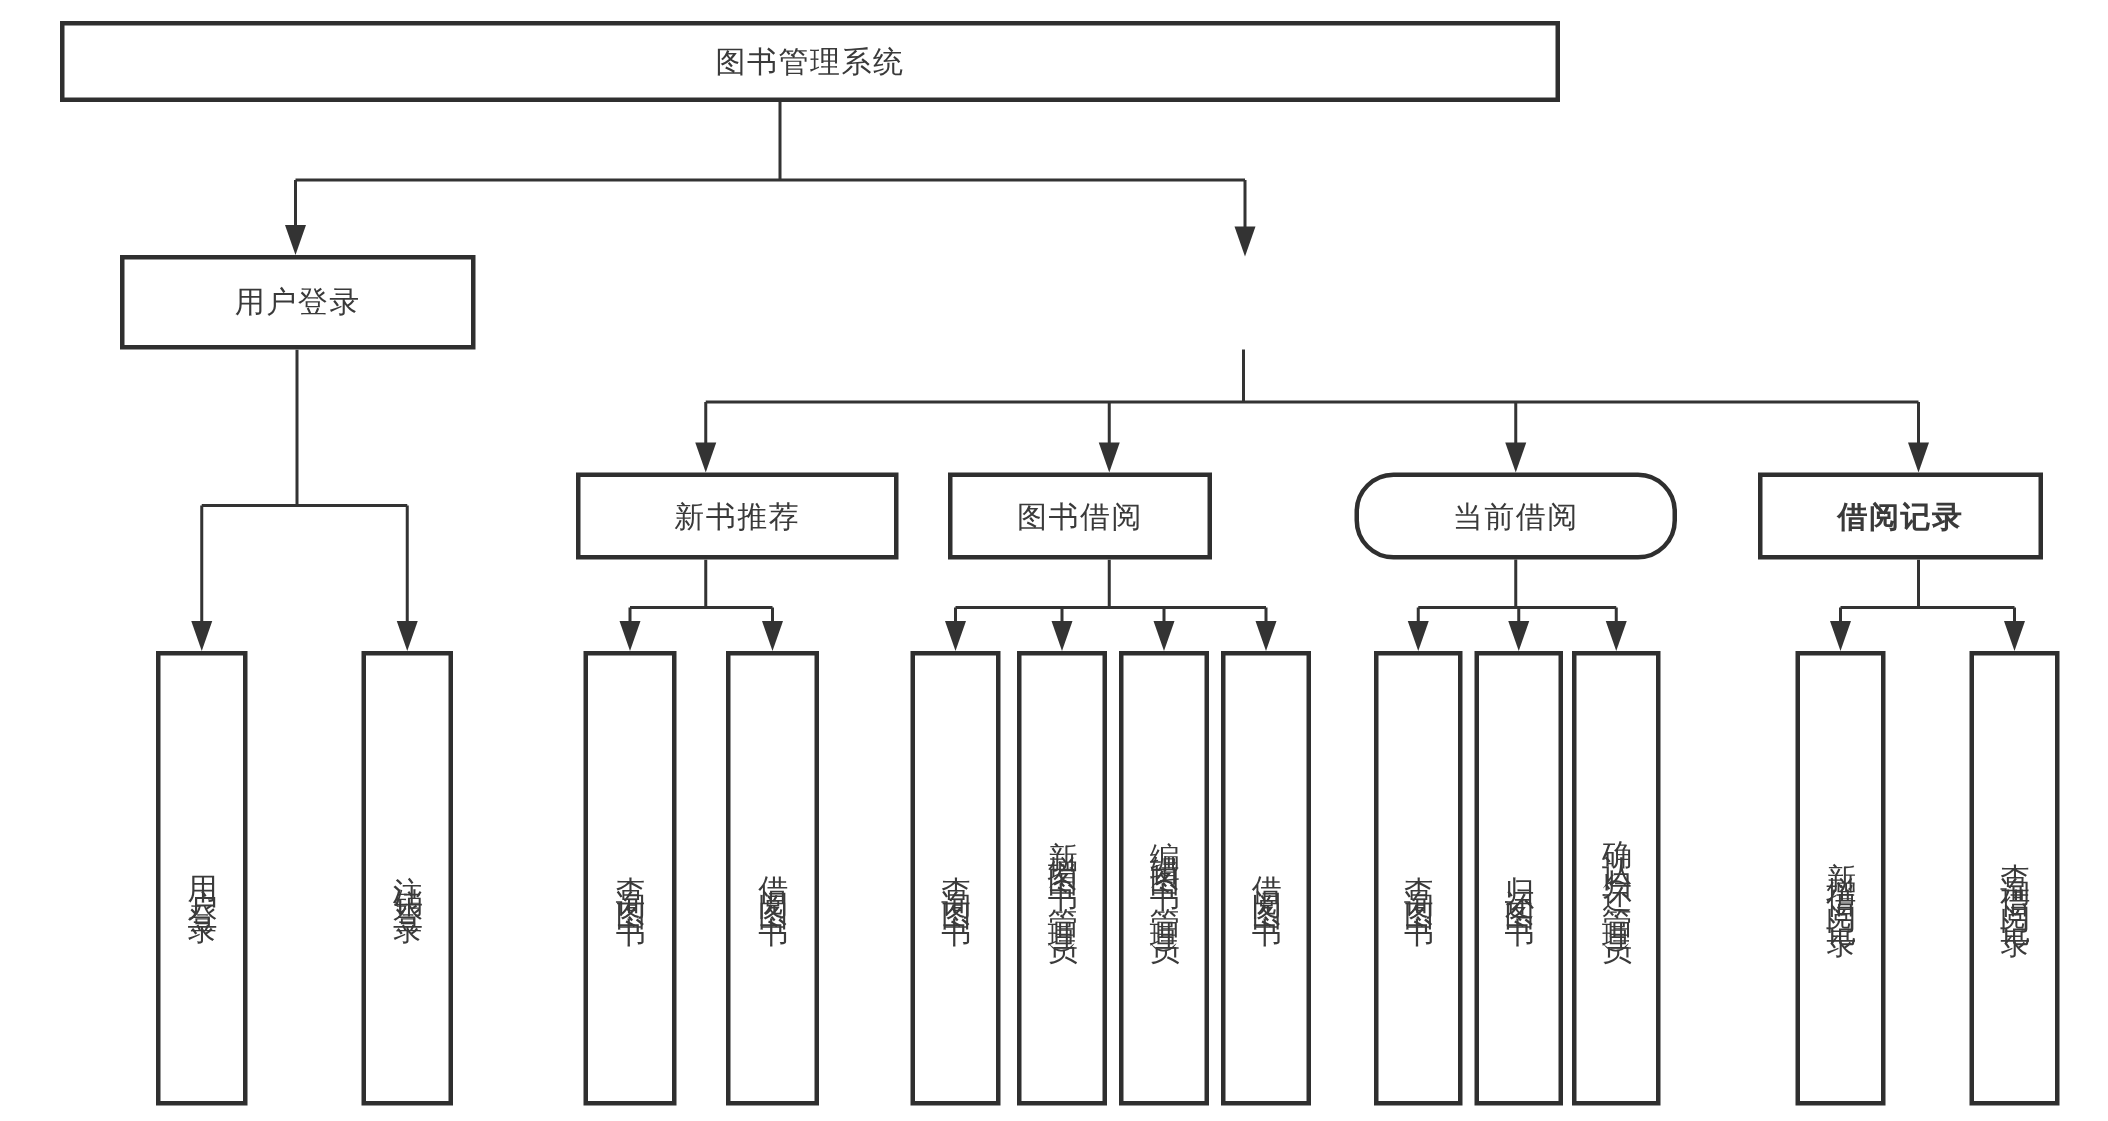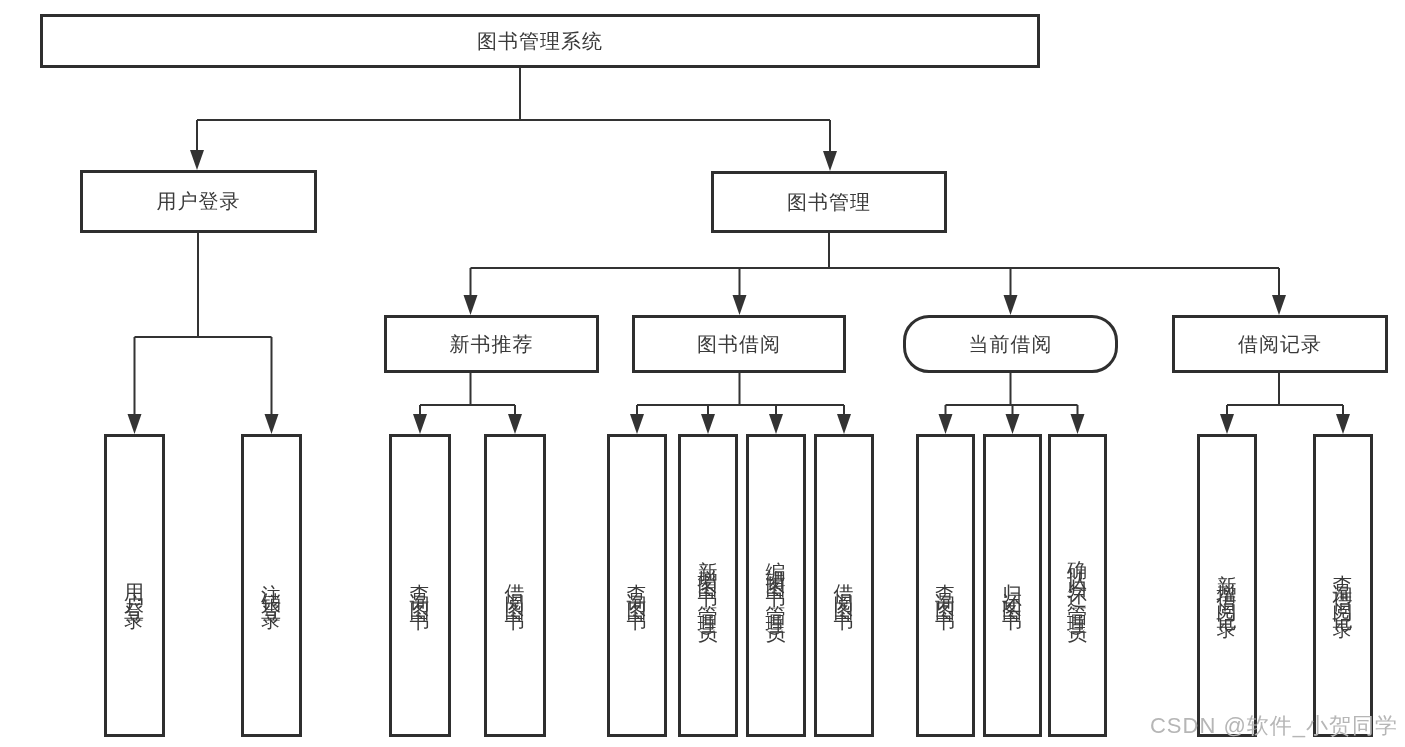--- a/index.html
+++ b/index.html
@@ -85,34 +85,31 @@
     </g>
   </svg>
 
   <div class="box hbox" style="left:20px; top:14px; width:1000px; height:54px;margin-left:20px;">
     <span>图书管理系统</span>
   </div>
 
   <div class="box hbox" style="left:80px; top:170px; width:237px; height:63px;">
     <span>用户登录</span>
   </div>
-  <div class="box hbox" style="left:711px; top:171px; width:236px; height:62px;">
-    <span>图书管理</span>
-  </div>
 
   <div class="box hbox" style="left:384px; top:315px; width:215px; height:58px;">
     <span>新书推荐</span>
   </div>
-  <div class="box hbox" style="left:632px; top:315px; width:214px; height:58px;">
+  <div class="box hbox" style="left:632px; top:315px; width:176px; height:58px;">
     <span>图书借阅</span>
   </div>
   <div class="box hbox" style="left:903px; top:315px; width:215px; height:58px;border-radius:26px;">
     <span>当前借阅</span>
   </div>
-  <div class="box hbox" style="left:1172px; top:315px; width:216px; height:58px;">
+  <div class="box hbox" style="left:1172px; top:315px; width:190px; height:58px;font-weight:bold;">
     <span>借阅记录</span>
   </div>
 
   <div class="box vbox" style="left:104px; top:434px; width:61px; height:303px;">
     <span>用户登录</span>
   </div>
   <div class="box vbox" style="left:241px; top:434px; width:61px; height:303px;">
     <span>注销登录</span>
   </div>
 
@@ -146,15 +143,14 @@
     <span>确认归还（管理员）</span>
   </div>
 
   <div class="box vbox" style="left:1197px; top:434px; width:60px; height:303px;">
     <span>新增借阅记录</span>
   </div>
   <div class="box vbox" style="left:1313px; top:434px; width:60px; height:303px;">
     <span>查询借阅记录</span>
   </div>
 
-  <div class="watermark">CSDN @软件_小贺同学</div>
 
 </div>
 
 </body></html>

